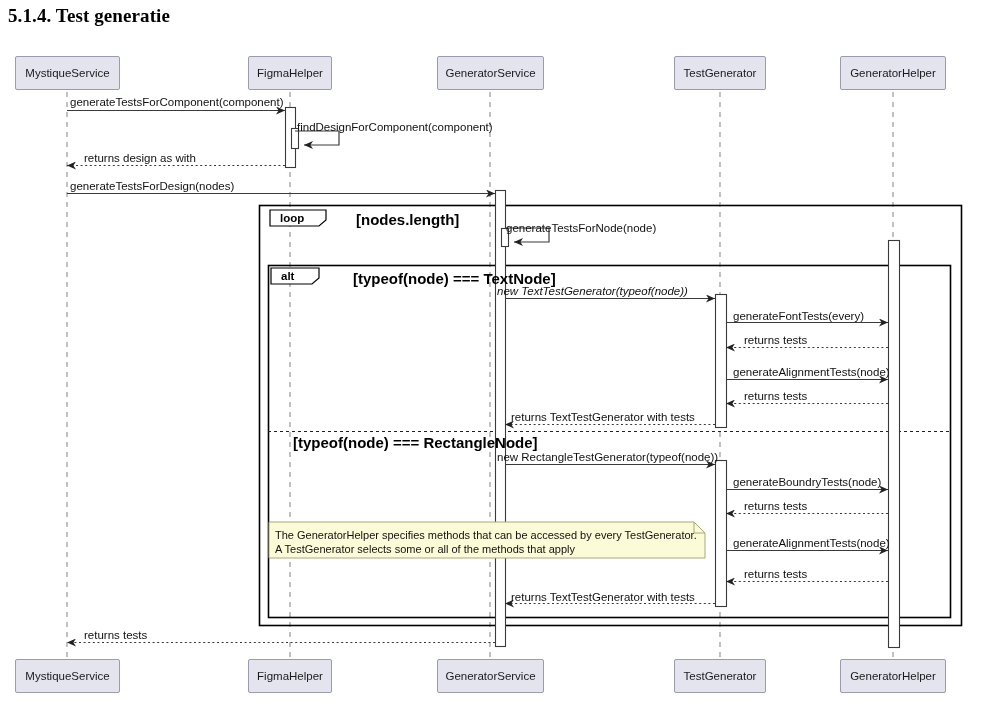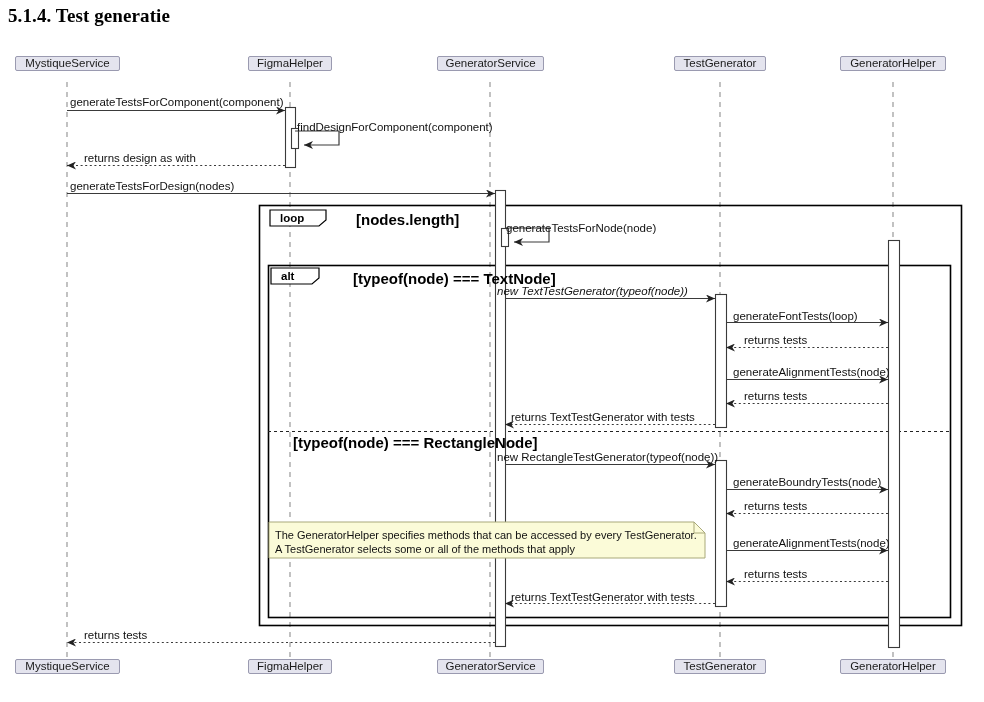--- a/index.html
+++ b/index.html
@@ -33,24 +33,24 @@
   }
   .lifeline-box {
     position: absolute;
     box-sizing: border-box;
     background: #e4e4ee;
     border: 1px solid #9a9ab0;
     border-radius: 2px;
     font-size: 11.5px;
     color: #1a1a1a;
     display: flex;
-    align-items: flex-start;
+    align-items: center;
     justify-content: center;
     white-space: nowrap;
-    height: 15px;
+    height: 34px;
   }
   .msg-label {
     position: absolute;
     font-size: 11.5px;
     color: #111111;
     white-space: nowrap;
     line-height: 12px;
   }
   .frag-op {
     position: absolute;
@@ -178,21 +178,21 @@
       <span>GeneratorHelper</span>
     </div>
   </div>
 <div id="labels">
     <div class="msg-label" style="left: 70px; top: 96px;">generateTestsForComponent(component)</div>
     <div class="msg-label" style="left: 297px; top: 121px;">findDesignForComponent(component)</div>
     <div class="msg-label" style="left: 84px; top: 152px;">returns design as with</div>
     <div class="msg-label" style="left: 70px; top: 180px;">generateTestsForDesign(nodes)</div>
     <div class="msg-label" style="left: 506px; top: 222px;">generateTestsForNode(node)</div>
     <div class="msg-label" style="left: 497px; top: 285px; font-style: italic;">new TextTestGenerator(typeof(node))</div>
-    <div class="msg-label" style="left: 733px; top: 310px;">generateFontTests(loop)</div>
+    <div class="msg-label" style="left: 733px; top: 310px;">generateFontTests(every)</div>
     <div class="msg-label" style="left: 744px; top: 334px;">returns tests</div>
     <div class="msg-label" style="left: 733px; top: 366px;">generateAlignmentTests(node)</div>
     <div class="msg-label" style="left: 744px; top: 390px;">returns tests</div>
     <div class="msg-label" style="left: 511px; top: 411px;">returns TextTestGenerator with tests</div>
     <div class="msg-label" style="left: 497px; top: 451px;">new RectangleTestGenerator(typeof(node))</div>
     <div class="msg-label" style="left: 733px; top: 476px;">generateBoundryTests(node)</div>
     <div class="msg-label" style="left: 744px; top: 500px;">returns tests</div>
     <div class="msg-label" style="left: 733px; top: 537px;">generateAlignmentTests(node)</div>
     <div class="msg-label" style="left: 744px; top: 568px;">returns tests</div>
     <div class="msg-label" style="left: 511px; top: 591px;">returns TextTestGenerator with tests</div>

